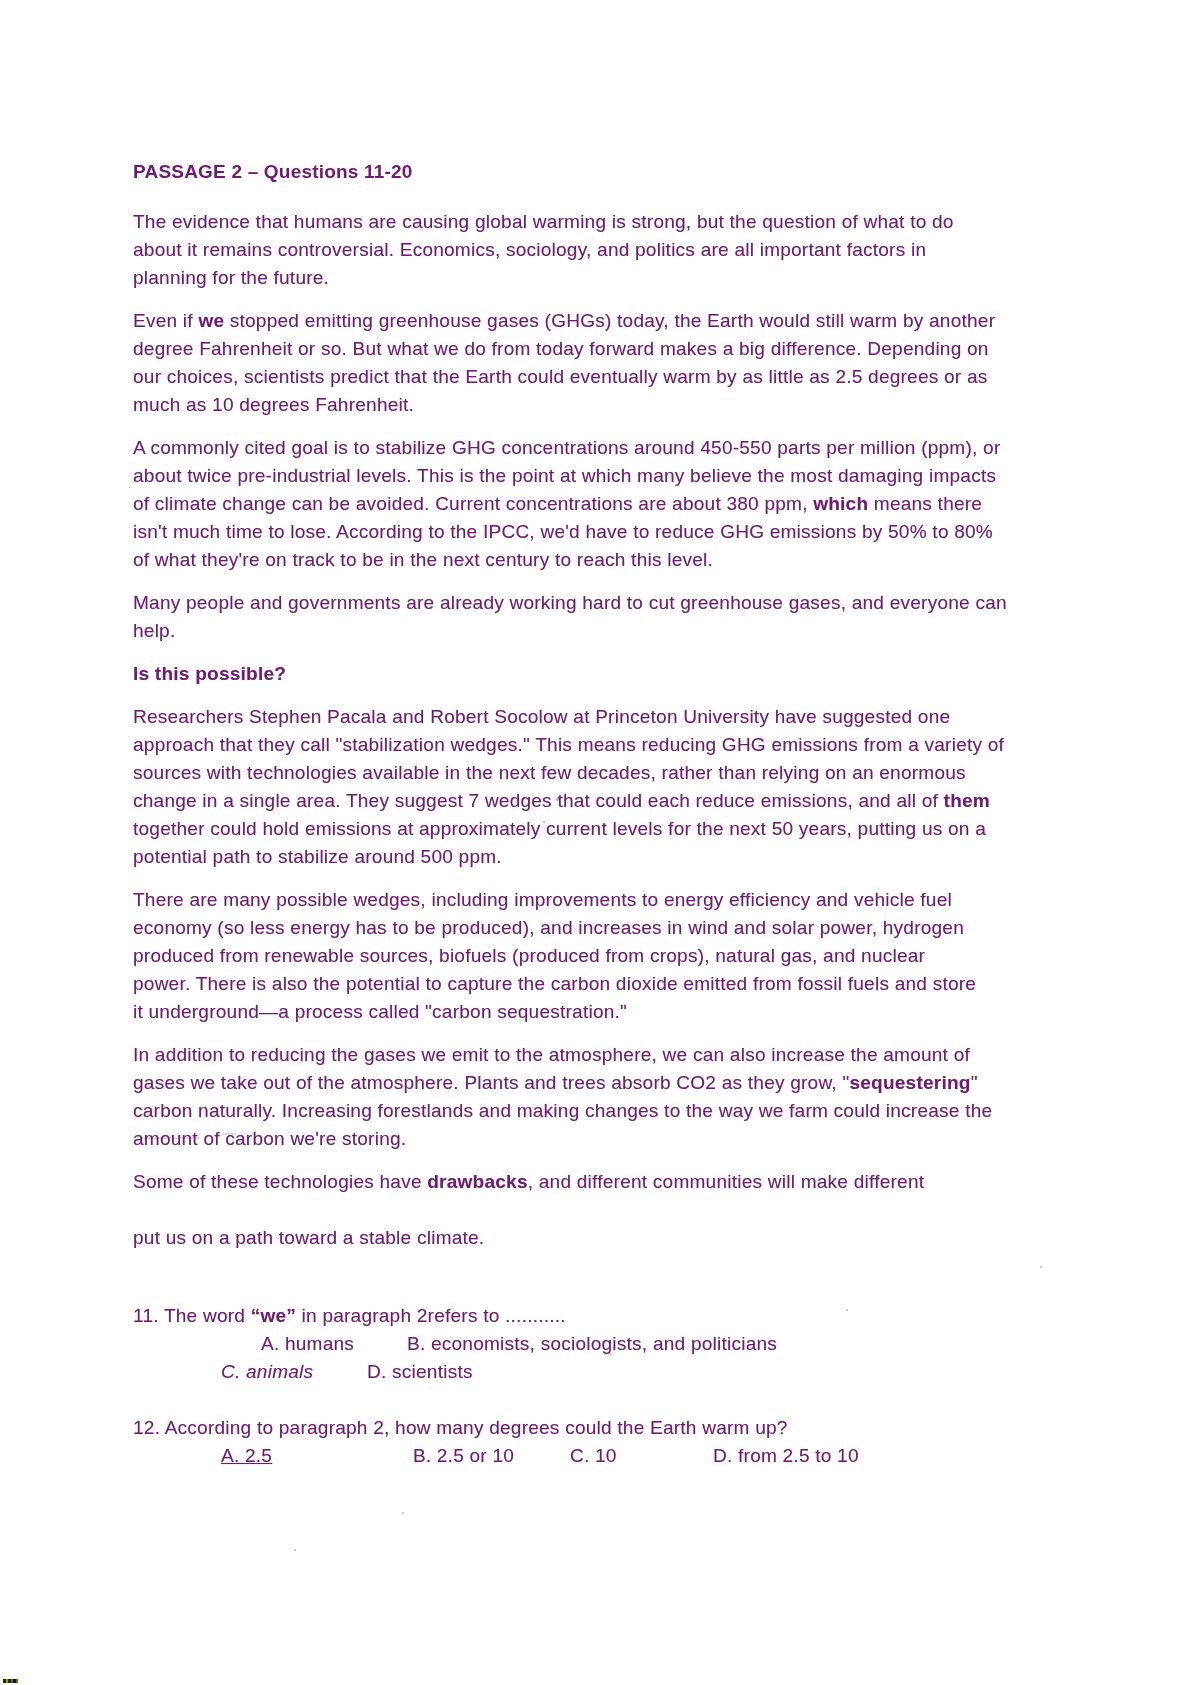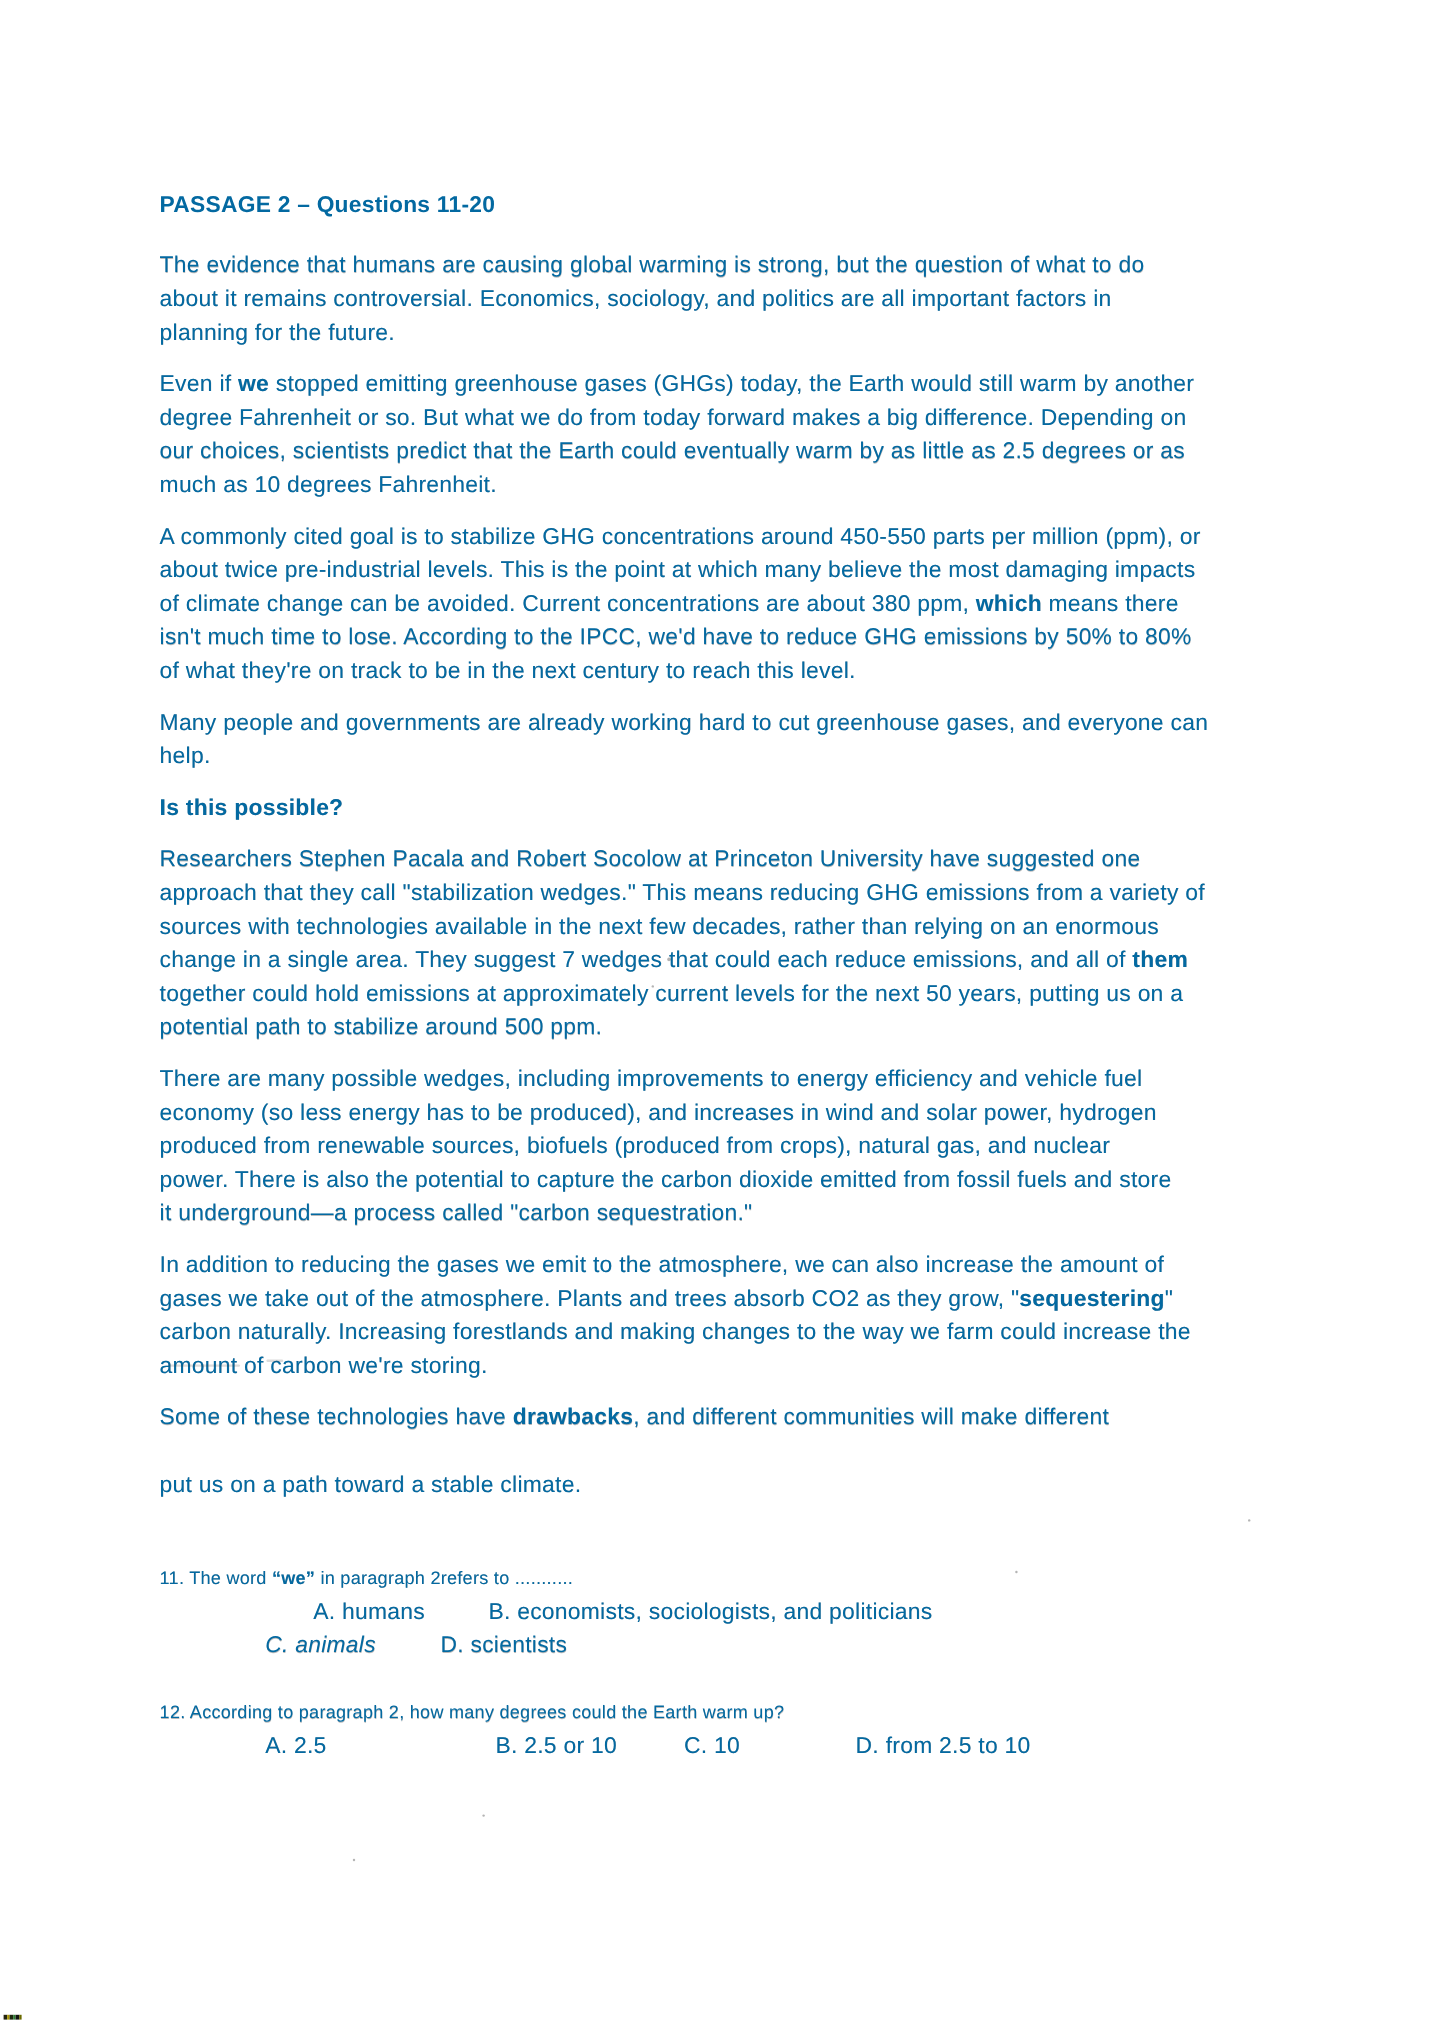--- a/index.html
+++ b/index.html
@@ -2,21 +2,21 @@
 <html><head>
 <meta charset="utf-8">
 <style>
   html,body{margin:0;padding:0;background:#e8e8e8;}
   .page{
     position:relative;
     width:1191px;height:1685px;
     background:#ffffff;
     overflow:hidden;
     font-family:"Liberation Sans","DejaVu Sans",sans-serif;
-    color:#0369a1;
+    color:#701a75;
   }
   .content{
     position:absolute;
     left:133px;top:158px;
     width:940px;
   }
   .title{
     font-size:19px;line-height:28px;
     font-weight:700;margin:0 0 22px 0;
     letter-spacing:0.2px;
@@ -26,21 +26,21 @@
     font-size:19px;line-height:28px;
     margin:0 0 15px 0;
     letter-spacing:0.25px;
     white-space:nowrap;
     text-shadow:0.2px 0.2px 0 rgba(0,0,0,0.28);
   }
   .para.heading{font-weight:700;}
   #questions{padding-top:35px;}
   .question{margin-bottom:28px;}
   .q-prompt{
-    font-size:15px;line-height:28px;
+    font-size:19px;line-height:28px;
     margin:0;letter-spacing:0.25px;
     white-space:nowrap;
     text-shadow:0.2px 0.2px 0 rgba(0,0,0,0.28);
   }
   .q-row{
     font-size:19px;line-height:28px;
     padding-left:88px;letter-spacing:0.25px;
     white-space:nowrap;
     text-shadow:0.2px 0.2px 0 rgba(0,0,0,0.28);
   }
@@ -79,21 +79,21 @@
         <p class="para"><span>Some of these technologies have </span><b>drawbacks</b><span>, and different communities will make different</span><br><br><span>put us on a path toward a stable climate.</span></p>
       </div>
     <div id="questions">
         <div class="question">
           <p class="q-prompt"><span>11. The word </span><b>“we”</b><span> in paragraph 2refers to ...........</span></p>
           <div class="q-row"><span class="q-opt" style="width: 146px; margin-left: 40px;">A. humans</span><span class="q-opt">B. economists, sociologists, and politicians</span></div>
           <div class="q-row"><span class="q-opt" style="width: 146px; font-style: italic;">C. animals</span><span class="q-opt">D. scientists</span></div>
         </div>
         <div class="question">
           <p class="q-prompt"><span>12. According to paragraph 2, how many degrees could the Earth warm up?</span></p>
-          <div class="q-row"><span class="q-opt" style="width: 136px;">A. 2.5</span><span class="q-opt" style="width: 213px; text-align: center;">B. 2.5 or 10</span><span class="q-opt" style="width: 143px;">C. 10</span><span class="q-opt">D. from 2.5 to 10</span></div>
+          <div class="q-row"><span class="q-opt" style="width: 136px; text-decoration: underline;">A. 2.5</span><span class="q-opt" style="width: 213px; text-align: center;">B. 2.5 or 10</span><span class="q-opt" style="width: 143px;">C. 10</span><span class="q-opt">D. from 2.5 to 10</span></div>
         </div>
       </div>
   </div>
 
   <i class="speck" style="left:556px;top:798px"></i>
   <i class="speck" style="left:543px;top:821px;width:2px;height:2px"></i>
   <i class="speck" style="left:604px;top:824px;width:2px;height:2px"></i>
   <i class="smudge" style="left:140px;top:1137px;width:60px"></i>
   <i class="smudge" style="left:222px;top:1133px;width:14px"></i>
   <i class="speck" style="left:402px;top:1512px;width:2px;height:2px"></i>

